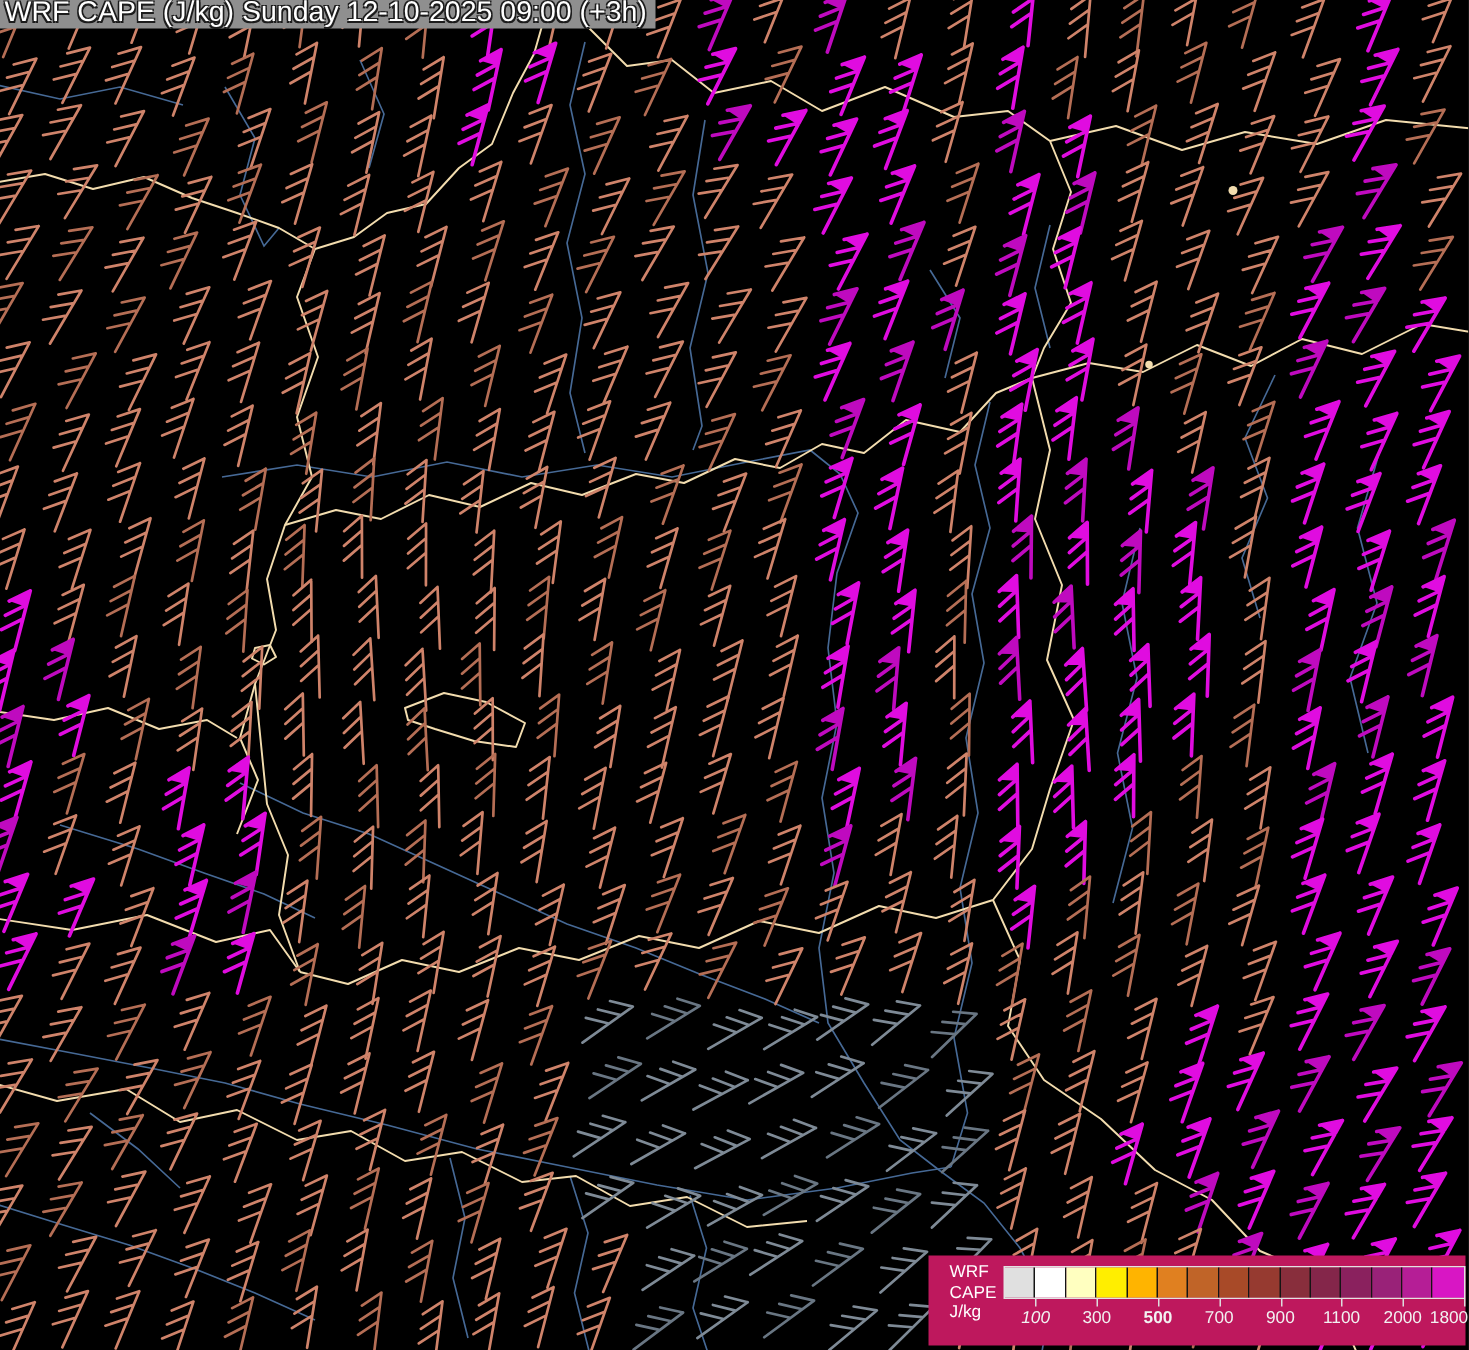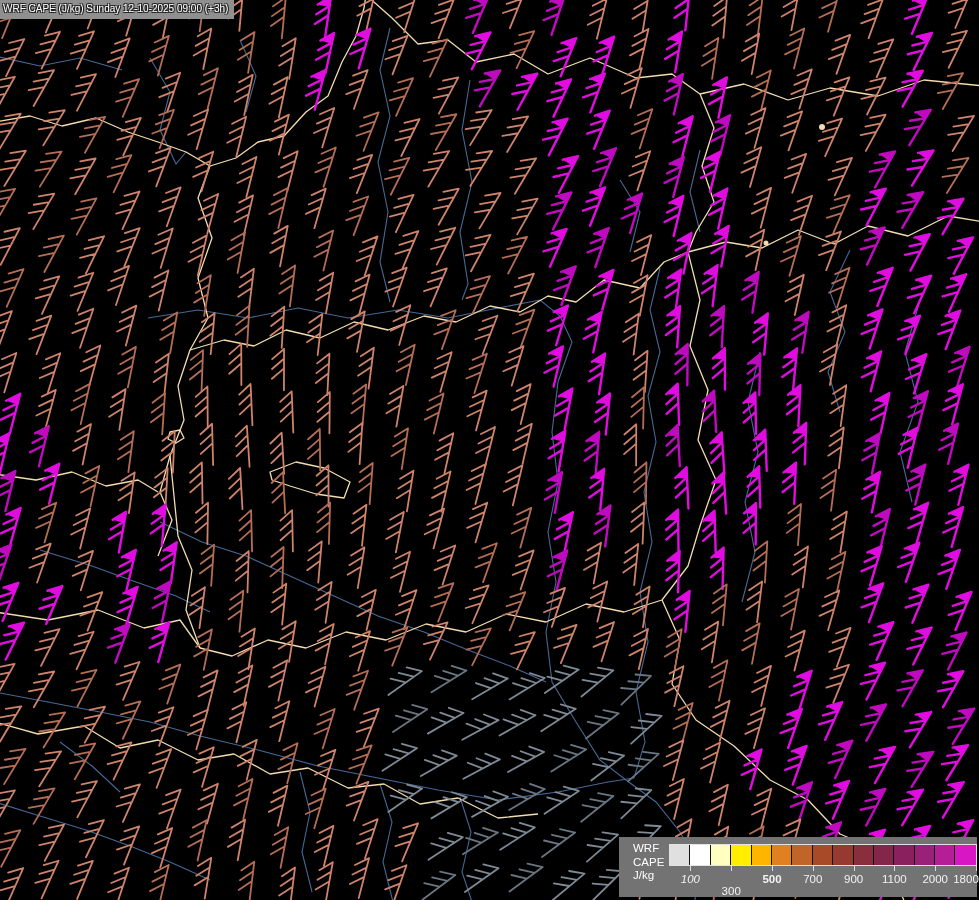--- a/index.html
+++ b/index.html
@@ -5,27 +5,27 @@
   html,body{margin:0;padding:0;background:#222;}
   #screen{
     position:relative;width:979px;height:900px;background:#000;
     overflow:hidden;font-family:"Liberation Sans",sans-serif;
   }
   .layer{position:absolute;left:0;top:0;}
   
   #titles{position:absolute;left:0;top:0;z-index:8;}
   .title-line{
     display:table;background:#8f8f8f;color:#ffffff;
-    font-size:10px;line-height:16px;padding:1px 6px 2px 3px;white-space:nowrap;
+    font-size:19px;line-height:16px;padding:1px 6px 2px 3px;white-space:nowrap;
     text-shadow:1px 1px 0 #1c1c1c,-1px 1px 0 #1c1c1c,1px -1px 0 #1c1c1c,-1px -1px 0 #1c1c1c;
   }
   
   #legend{
     position:absolute;right:2px;bottom:3px;width:358px;height:60px;
-    background:#737373;z-index:9;
+    background:#be185d;z-index:9;
   }
   #legend-text{
     position:absolute;left:14px;top:5px;color:#ffffff;
     font-size:11.5px;line-height:13.5px;
   }
   #legend-strip{
     position:absolute;left:50px;top:7px;display:flex;
     border:1px solid #e2e2e2;
   }
   .swatch{width:20.4px;height:20px;box-sizing:border-box;border-right:1px solid #141414;}
@@ -2006,21 +2006,21 @@
         <div class="swatch" style="background: rgb(136, 46, 60);"></div>
         <div class="swatch" style="background: rgb(132, 38, 74);"></div>
         <div class="swatch" style="background: rgb(138, 33, 94);"></div>
         <div class="swatch" style="background: rgb(153, 34, 120);"></div>
         <div class="swatch" style="background: rgb(181, 30, 150);"></div>
         <div class="swatch" style="background: rgb(216, 22, 196);"></div>
       </div>
   <div class="tick" style="left: 71.4px;"></div>
       <div class="ticklabel" style="left: 71.4px; font-style: italic;">100</div>
       <div class="tick" style="left: 112.2px;"></div>
-      <div class="ticklabel" style="left: 112.2px; margin-top: 12px;">300</div>
+      <div class="ticklabel" style="left: 112.2px;">300</div>
       <div class="tick" style="left: 153px;"></div>
       <div class="ticklabel" style="left: 153px; font-weight: bold;">500</div>
       <div class="tick" style="left: 193.8px;"></div>
       <div class="ticklabel" style="left: 193.8px;">700</div>
       <div class="tick" style="left: 234.6px;"></div>
       <div class="ticklabel" style="left: 234.6px;">900</div>
       <div class="tick" style="left: 275.4px;"></div>
       <div class="ticklabel" style="left: 275.4px;">1100</div>
       <div class="tick" style="left: 316.2px;"></div>
       <div class="ticklabel" style="left: 316.2px;">2000</div>

